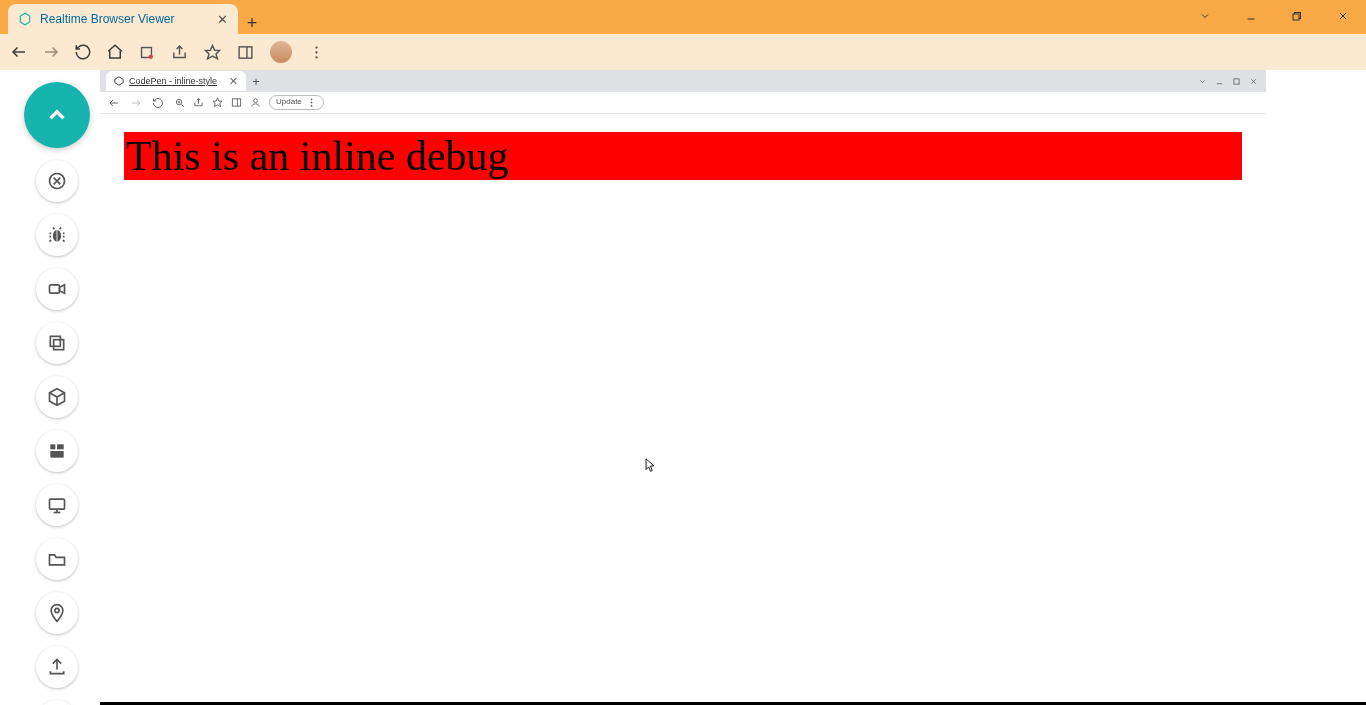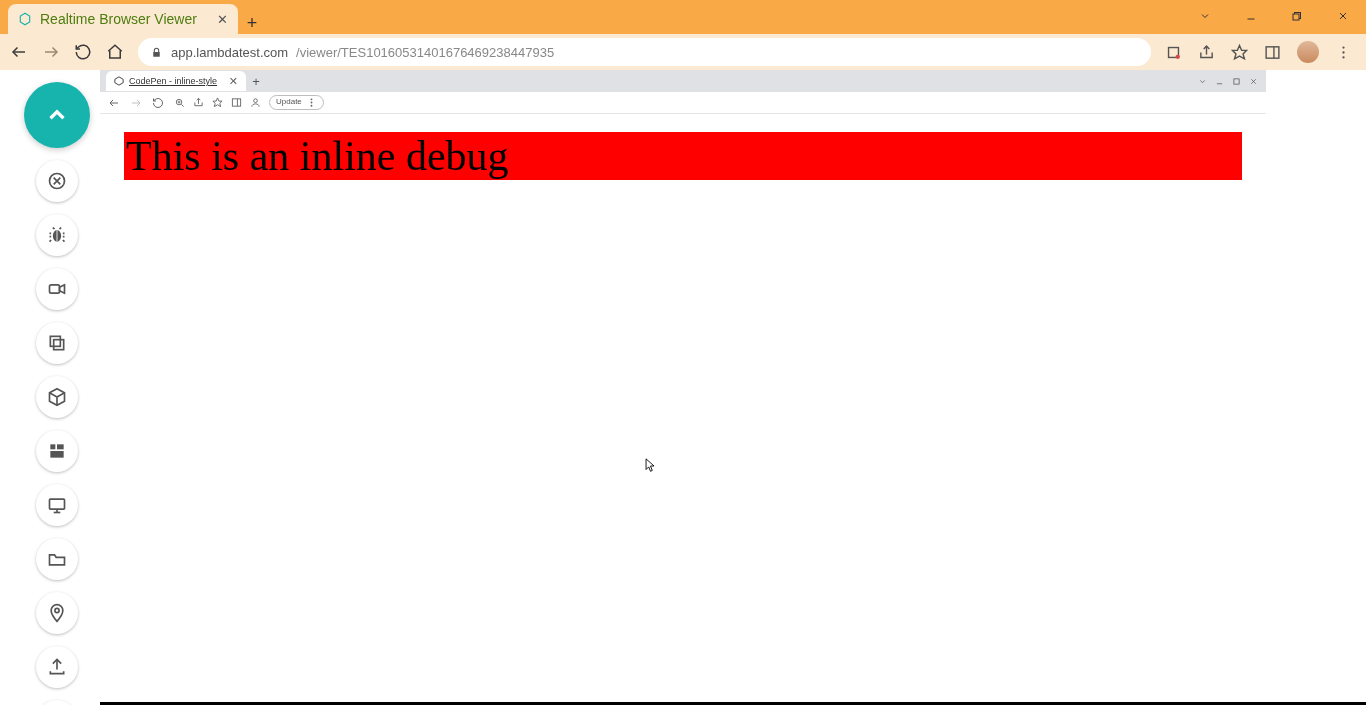--- a/index.html
+++ b/index.html
@@ -3,21 +3,21 @@
 <meta charset="utf-8">
 <style>
   * { margin:0; padding:0; box-sizing:border-box; font-family:"Segoe UI",Arial,sans-serif; }
   body { width:1366px; height:705px; background:#fff; overflow:hidden; }
 
   
   .outer-titlebar { height:34px; background:#F9A946; display:flex; align-items:flex-end; }
   .outer-tab { height:30px; background:#FCE9D2; border-radius:8px 8px 0 0; margin-left:8px;
                display:flex; align-items:center; padding:0 10px; width:230px; gap:8px; }
   .outer-tab .favicon { width:14px; height:14px; color:#15b4ad; }
-  .outer-tab .title { font-size:14px; color:#4d7c0f; flex:1; }
+  .outer-tab .title { font-size:12px; color:#0369a1; flex:1; }
   .outer-tab .close { font-size:13px; color:#555; cursor:default; }
   .outer-newtab { width:28px; text-align:center; color:#333; font-size:18px; }
   .outer-title-spacer { flex:1; }
   .outer-win-controls { display:flex; height:34px; align-items:center; }
   .owc { width:46px; text-align:center; color:#333; font-size:12px; }
   .owc svg { width:12px; height:12px; }
 
   .outer-toolbar { height:36px; background:#FCE9D2; display:flex; align-items:center; padding:0 10px; gap:14px; }
   .nav-ico { width:18px; height:18px; color:#3b3b3b; }
   .nav-ico.dim { color:#9a8a72; }
@@ -114,28 +114,20 @@
       <polyline points="14 6 20 12 14 18"></polyline>
     </svg>
   <svg class="nav-ico" viewBox="0 0 24 24" fill="none" stroke="currentColor" stroke-width="2">
       <path d="M3 12a9 9 0 1 0 3-6.7L3 8"></path>
       <polyline points="3 3 3 8 8 8"></polyline>
     </svg>
   <svg class="nav-ico" viewBox="0 0 24 24" fill="none" stroke="currentColor" stroke-width="2">
       <path d="M3 11 L12 3 L21 11"></path>
       <path d="M5 10v10h14V10"></path>
     </svg>
-  <div class="outer-url">
-    <svg class="lock" width="13" height="13" viewBox="0 0 24 24" fill="currentColor">
-        <rect x="6" y="11" width="12" height="9" rx="1"></rect>
-        <path d="M8 11V8a4 4 0 0 1 8 0v3" fill="none" stroke="currentColor" stroke-width="2"></path>
-      </svg>
-    <span>app.lambdatest.com</span>
-      <span class="dimurl">/viewer/TES10160531401676469238447935</span>
-  </div>
   <div class="right-icons">
     <svg viewBox="0 0 24 24" fill="none" stroke="currentColor" stroke-width="2">
         <rect x="5" y="5" width="14" height="14"></rect>
         <circle cx="18" cy="18" r="3" fill="#d44" stroke="none"></circle>
       </svg>
     <svg viewBox="0 0 24 24" fill="none" stroke="currentColor" stroke-width="2">
         <path d="M4 12v7h16v-7"></path>
         <path d="M12 3v12"></path>
         <polyline points="8 7 12 3 16 7"></polyline>
       </svg>

